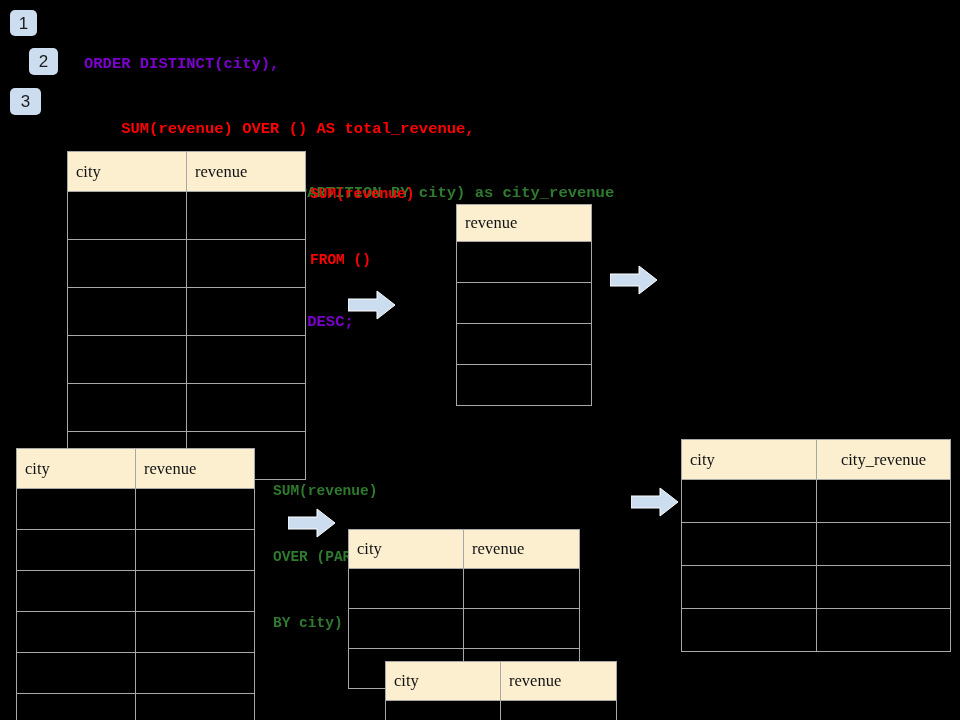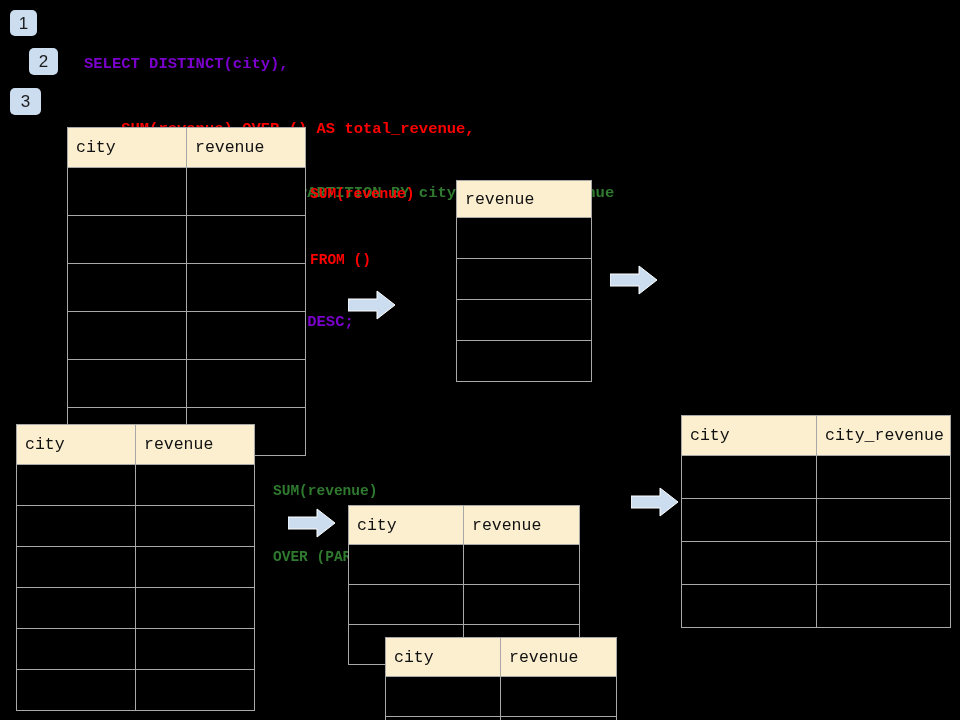--- a/index.html
+++ b/index.html
@@ -58,21 +58,22 @@
     line-height: 22px;
     white-space: pre;
   }
 
   
   .tbl {
     position: absolute;
     border-collapse: collapse;
     table-layout: fixed;
     background: #0c4a6e;
-    font-family: Liberation Mono, monospace;
+    font-family: Liberation Serif, serif;
+    margin-top: 24px;
   }
   .tbl td {
     border: 1px solid #a8a8a8;
     padding: 0 8px;
     font-size: 16px;
     color: #000000;
     background: #000000;
     box-sizing: border-box;
   }
   .tbl tr.hdr td {
@@ -97,36 +98,37 @@
     <span>1</span>
   </div>
   <div class="badge" style="left:29px; top:48px; width:29px; height:27px;">
     <span>2</span>
   </div>
   <div class="badge" style="left:10px; top:88px; width:31px; height:27px;">
     <span>3</span>
   </div>
 
   <div class="code sql-main">
-    <div class="code-line" style="color:#7b00cc;">SELECT DISTINCT(city),</div>
+    <div class="code-line" style="color:#7b00cc;">ORDER DISTINCT(city),</div>
     <div class="code-line" style="color:#ff0000;">    SUM(revenue) OVER () AS total_revenue,</div>
     <div class="code-line" style="color:#2f7a2f;">    SUM(revenue) OVER (PARTITION BY city) as city_revenue</div>
     <div class="code-line" style="color:#7b00cc;">  FROM rides</div>
     <div class="code-line" style="color:#7b00cc;">  ORDER by city_revenue DESC;</div>
   </div>
 
 
   <div class="annot" style="left:310px; top:139px; color:#ff0000;">
     <div>SUM(revenue)</div>
     <div>FROM ()</div>
   </div>
 
   <div class="annot" style="left:273px; top:436px; color:#2f7a2f;">
     <div>SUM(revenue)</div>
     <div>OVER (PARTITION</div>
+    <div>BY city)</div>
   </div>
 
   <table class="tbl" style="left:67px; top:127px; width:238px;">
     <tbody>
         <tr class="hdr">
       <td style="width:119px; height:40px;">city</td>
       <td style="width:119px;">revenue</td>
     </tr>
     <tr>
           <td style="height:48px;"></td>
@@ -267,21 +269,21 @@
   <div class="arrow" style="left:631px; top:487px;">
     <svg width="48" height="30" viewBox="0 0 48 30">
       <polygon points="0,9 29,9 29,1 47,15 29,29 29,21 0,21" fill="#ccddf0" stroke="#ffffff" stroke-width="1"></polygon>
     </svg>
   </div>
 
   <table class="tbl" style="left:681px; top:415px; width:269px;">
     <tbody>
         <tr class="hdr">
       <td style="width:135px; height:40px;">city</td>
-      <td style="width:134px;">city_revenue</td>
+      <td style="width:134px;text-align:center;">city_revenue</td>
     </tr>
     <tr>
           <td style="height:43px;"></td>
           <td></td>
         </tr>
     <tr>
           <td style="height:43px;"></td>
           <td></td>
         </tr>
     <tr>

